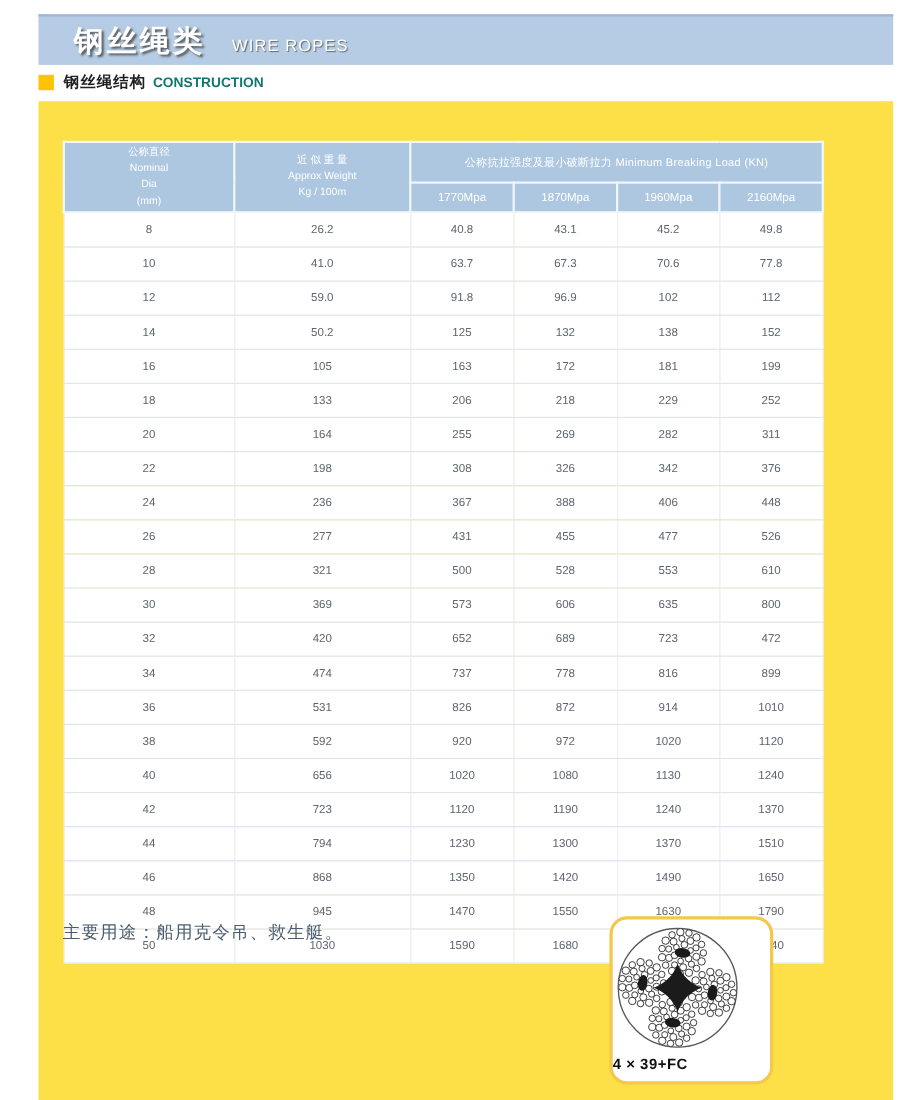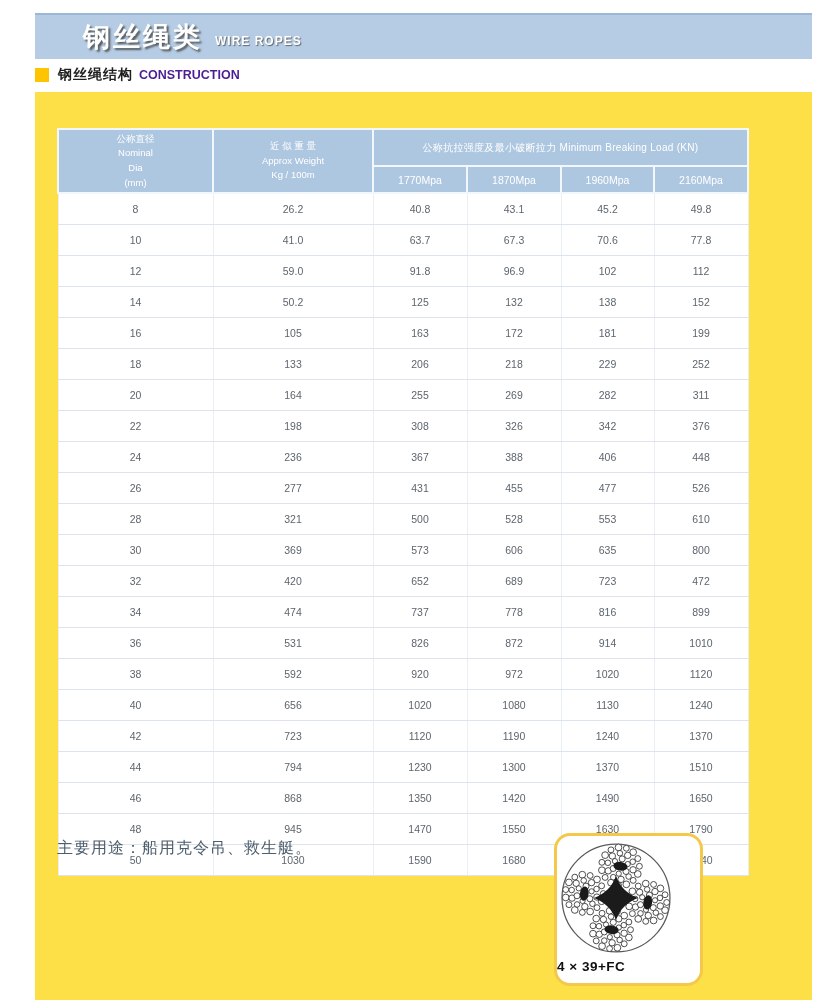--- a/index.html
+++ b/index.html
@@ -3,34 +3,34 @@
 <meta charset="utf-8">
 <style>
   html,body{margin:0;padding:0;}
   body{
     width:830px;height:1000px;position:relative;background:#ffffff;
     font-family:"Liberation Sans",sans-serif;overflow:hidden;
   }
   .banner{
     position:absolute;left:35px;top:13px;width:777px;height:46px;
     background:#b5cce4;border-top:2px solid #9bb7d5;box-sizing:border-box;
-    display:flex;align-items:center;padding-left:48px;
+    display:flex;align-items:center;padding-left:32px;
   }
   .banner-zh{
     font-size:27px;font-weight:bold;color:#fff;letter-spacing:3px;
     text-shadow:2px 2px 2px rgba(70,70,70,.85);
   }
   .banner-en{
-    font-size:12px;font-weight:bold;color:#fff;margin-left:12px;margin-top:8px;
+    font-size:15px;font-weight:normal;color:#fff;margin-left:24px;margin-top:8px;
     letter-spacing:1px;text-shadow:1px 1px 1px rgba(70,70,70,.75);
   }
   .section-head{position:absolute;left:35px;top:66px;display:flex;align-items:center;}
   .sq{width:14px;height:14px;background:#ffc400;margin-right:9px;}
   .section-zh{font-size:14px;font-weight:bold;color:#1f1f1f;letter-spacing:1px;}
-  .section-en{font-size:12.5px;font-weight:bold;color:#4c1d95;margin-left:6px;}
+  .section-en{font-size:12.5px;font-weight:bold;color:#0f766e;margin-left:6px;}
   .panel{
     position:absolute;left:35px;top:92px;width:777px;height:931px;background:#fde047;
   }
   table.spec{
     position:absolute;left:22px;top:36px;width:690px;
     border-collapse:collapse;table-layout:fixed;
   }
   table.spec th{
     background:#aec7e1;color:#fff;font-weight:normal;
     border:2px solid #f2f7fb;text-align:center;vertical-align:middle;

